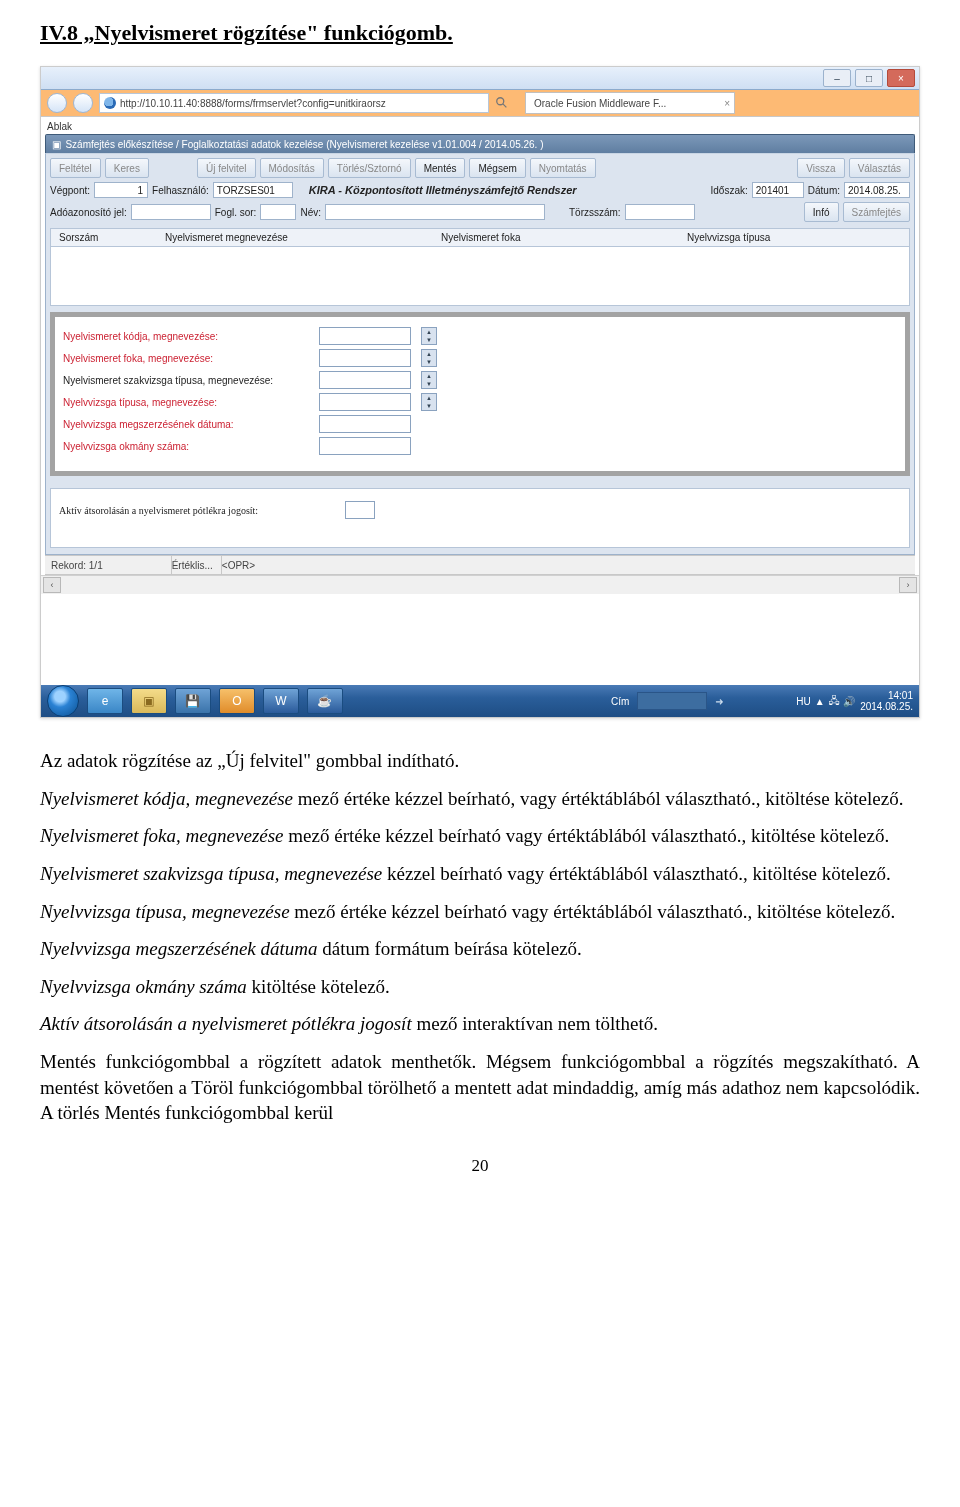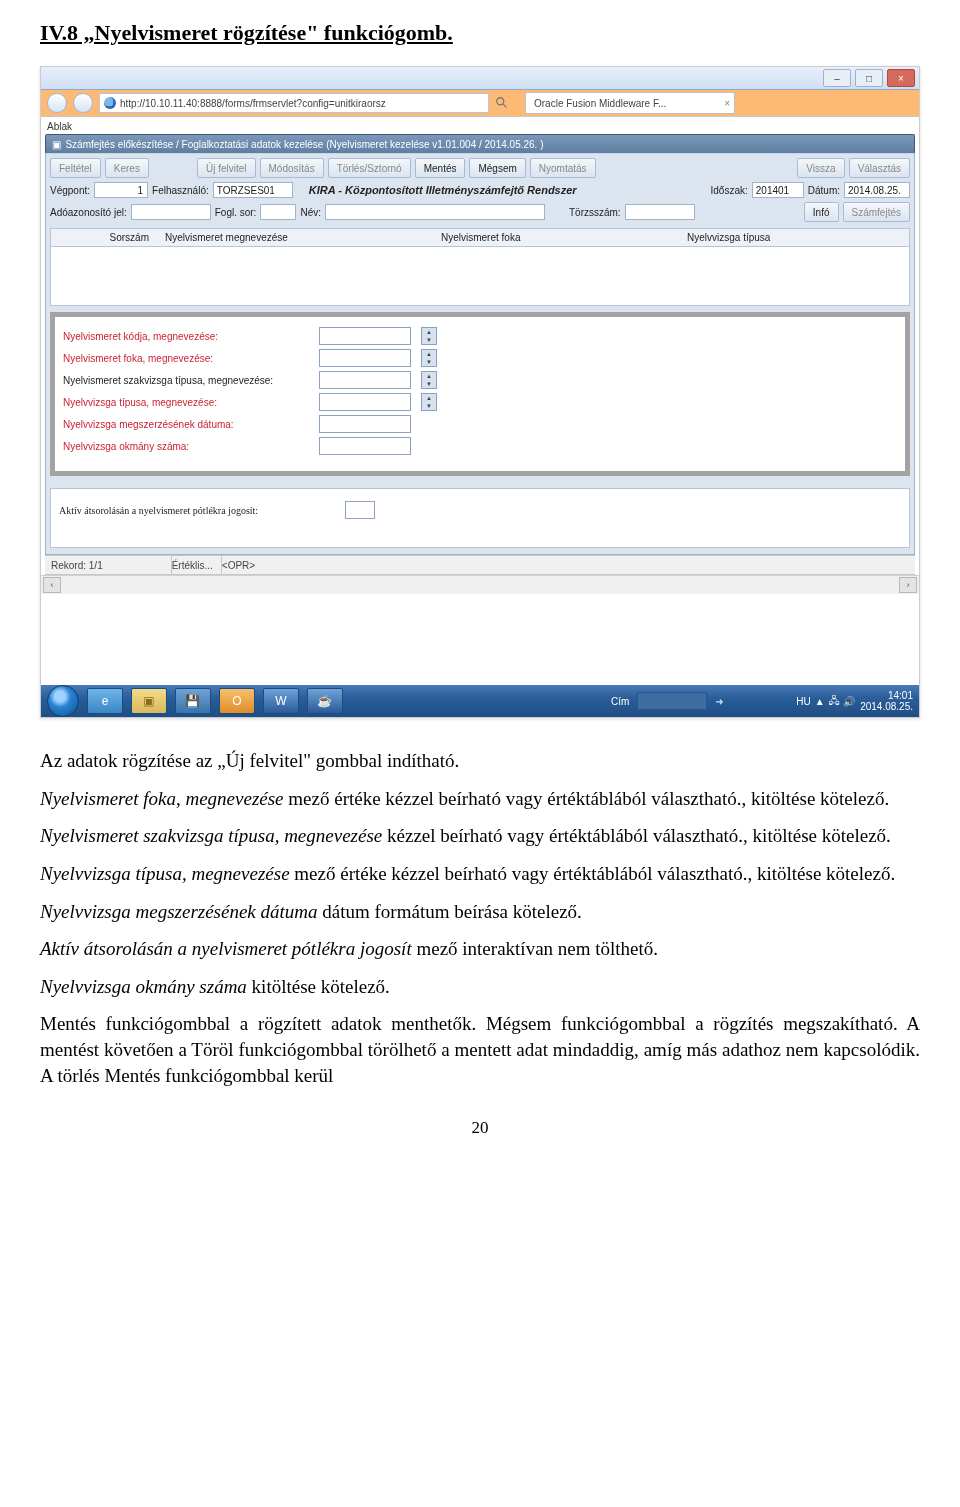--- a/index.html
+++ b/index.html
@@ -128,21 +128,21 @@
           <span class="lbl">Név:</span>
           <div class="fld" style="width:220px;"></div>
           <span class="lbl" style="margin-left:20px;">Törzsszám:</span>
           <div class="fld" style="width:70px;"></div>
           <span style="flex:1"></span>
           <div class="tbtn dark">Infó</div>
           <div class="tbtn">Számfejtés</div>
         </div>
 
         <div class="tablehead">
-          <div style="width:90px;text-align:right;">Sorszám</div>
+          <div style="width:90px;">Sorszám</div>
           <div style="width:260px;">Nyelvismeret megnevezése</div>
           <div style="width:230px;">Nyelvismeret foka</div>
           <div style="flex:1;">Nyelvvizsga típusa</div>
         </div>
         <div class="tablebody"></div>
 
         <div class="detail">
           <div class="drow">
             <div class="dl red">Nyelvismeret kódja, megnevezése:</div>
             <div class="dinp"></div>
@@ -223,22 +223,23 @@
         <span>🔊</span>
         <div class="clock">
           <div>14:01</div>
           <div>2014.08.25.</div>
         </div>
       </div>
     </div>
   </div>
 
   <p class="para">Az adatok rögzítése az „Új felvitel" gombbal indítható.</p>
+  <p class="para"><span class="it">Nyelvismeret kódja, megnevezése</span><span> mező értéke kézzel beírható, vagy értéktáblából választható., kitöltése kötelező.</span></p>
   <p class="para"><span class="it">Nyelvismeret foka, megnevezése</span><span> mező értéke kézzel beírható vagy értéktáblából választható., kitöltése kötelező.</span></p>
   <p class="para"><span class="it">Nyelvismeret szakvizsga típusa, megnevezése</span><span> kézzel beírható vagy értéktáblából választható., kitöltése kötelező.</span></p>
   <p class="para"><span class="it">Nyelvvizsga típusa, megnevezése</span><span> mező értéke kézzel beírható vagy értéktáblából választható., kitöltése kötelező.</span></p>
   <p class="para"><span class="it">Nyelvvizsga megszerzésének dátuma</span><span> dátum formátum beírása kötelező.</span></p>
+  <p class="para"><span class="it">Nyelvvizsga okmány száma</span><span> kitöltése kötelező.</span></p>
   <p class="para"><span class="it">Aktív átsorolásán a nyelvismeret pótlékra jogosít</span><span> mező interaktívan nem tölthető.</span></p>
-  <p class="para"><span class="it">Nyelvvizsga okmány száma</span><span> kitöltése kötelező.</span></p>
   <p class="para">Mentés funkciógombbal a rögzített adatok menthetők. Mégsem funkciógombbal a rögzítés megszakítható. A mentést követően a Töröl funkciógombbal törölhető a mentett adat mindaddig, amíg más adathoz nem kapcsolódik. A törlés Mentés funkciógombbal kerül</p>
 
   <div class="pagenum">20</div>
 </div>
 
 </body></html>

